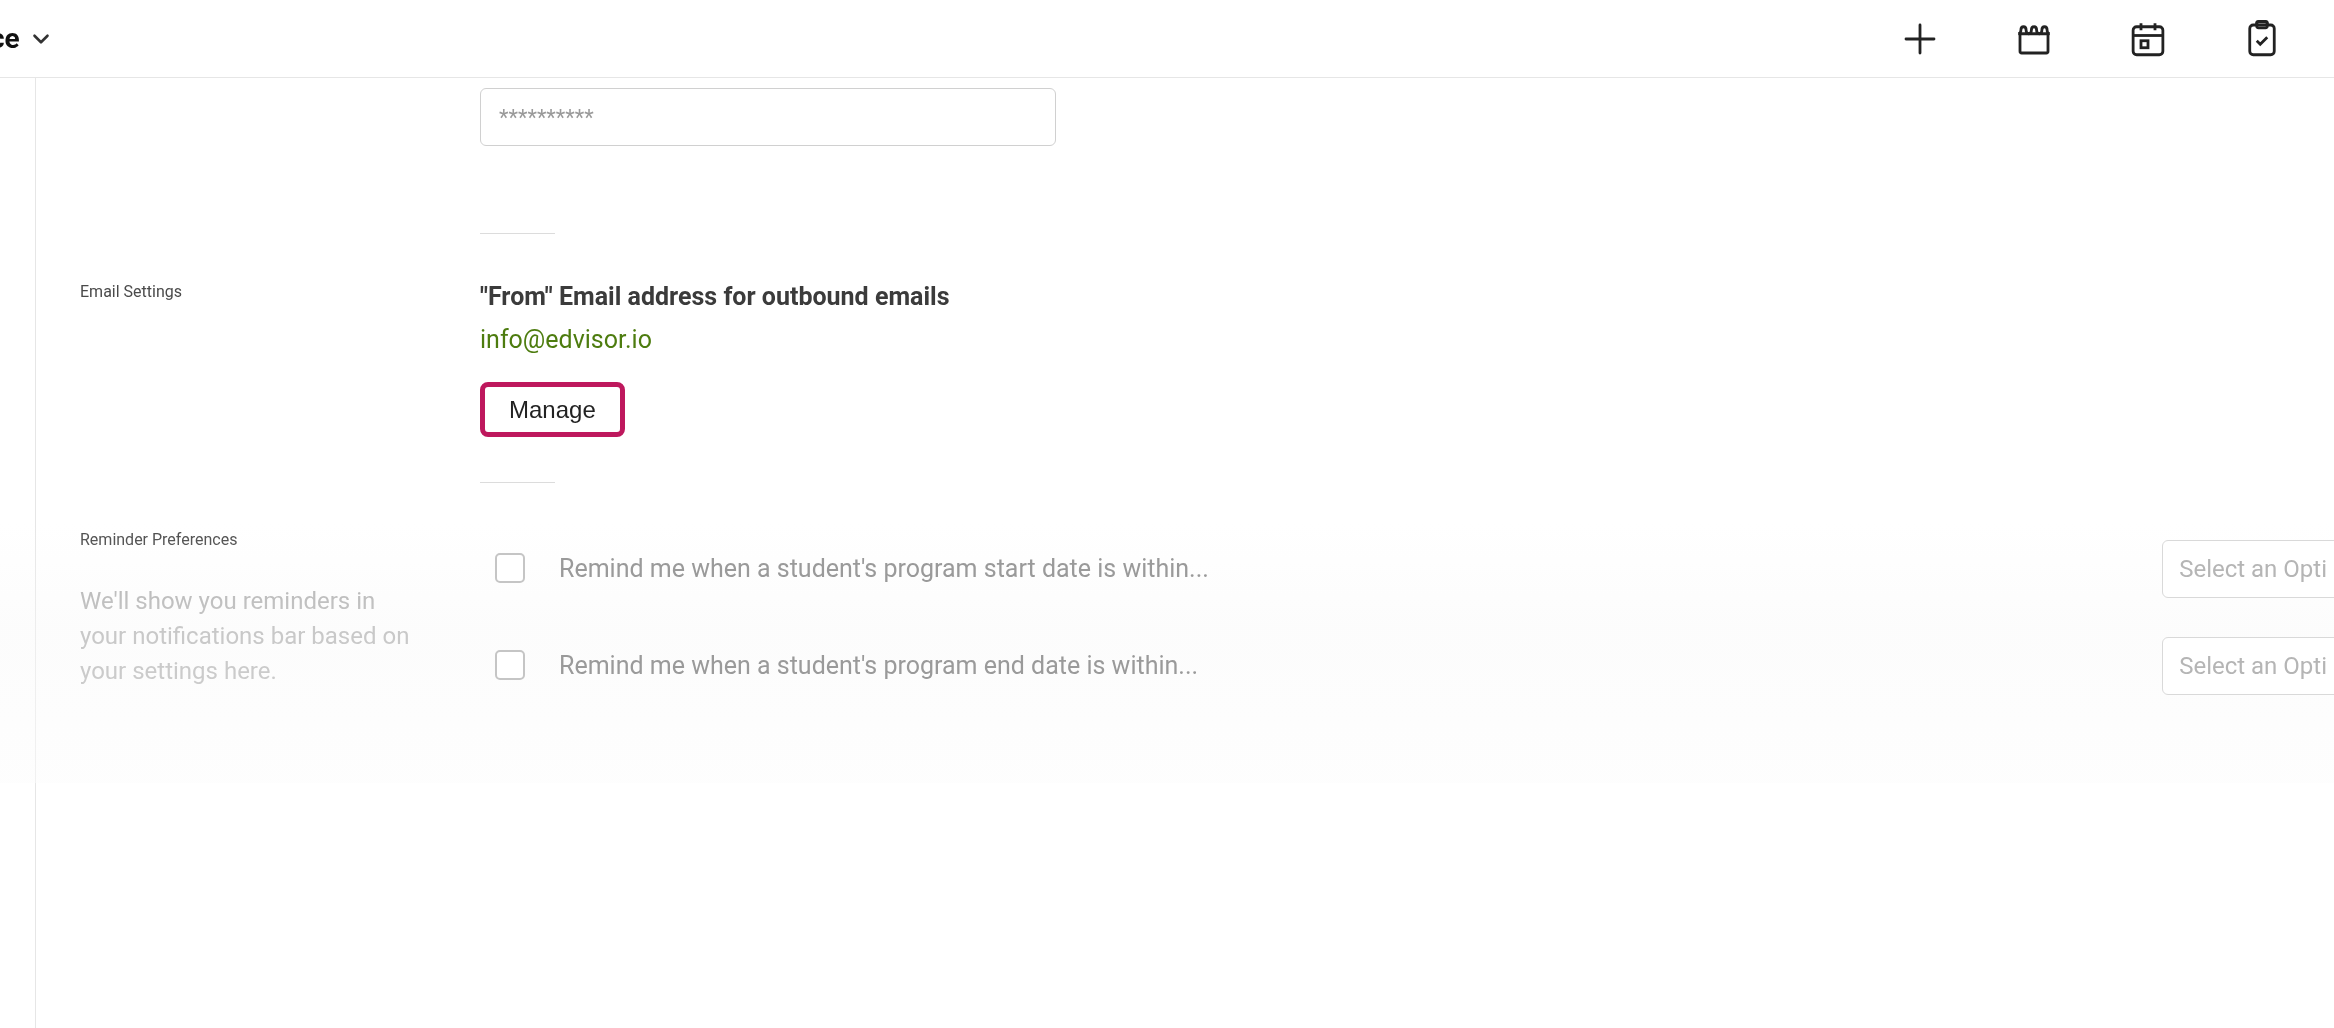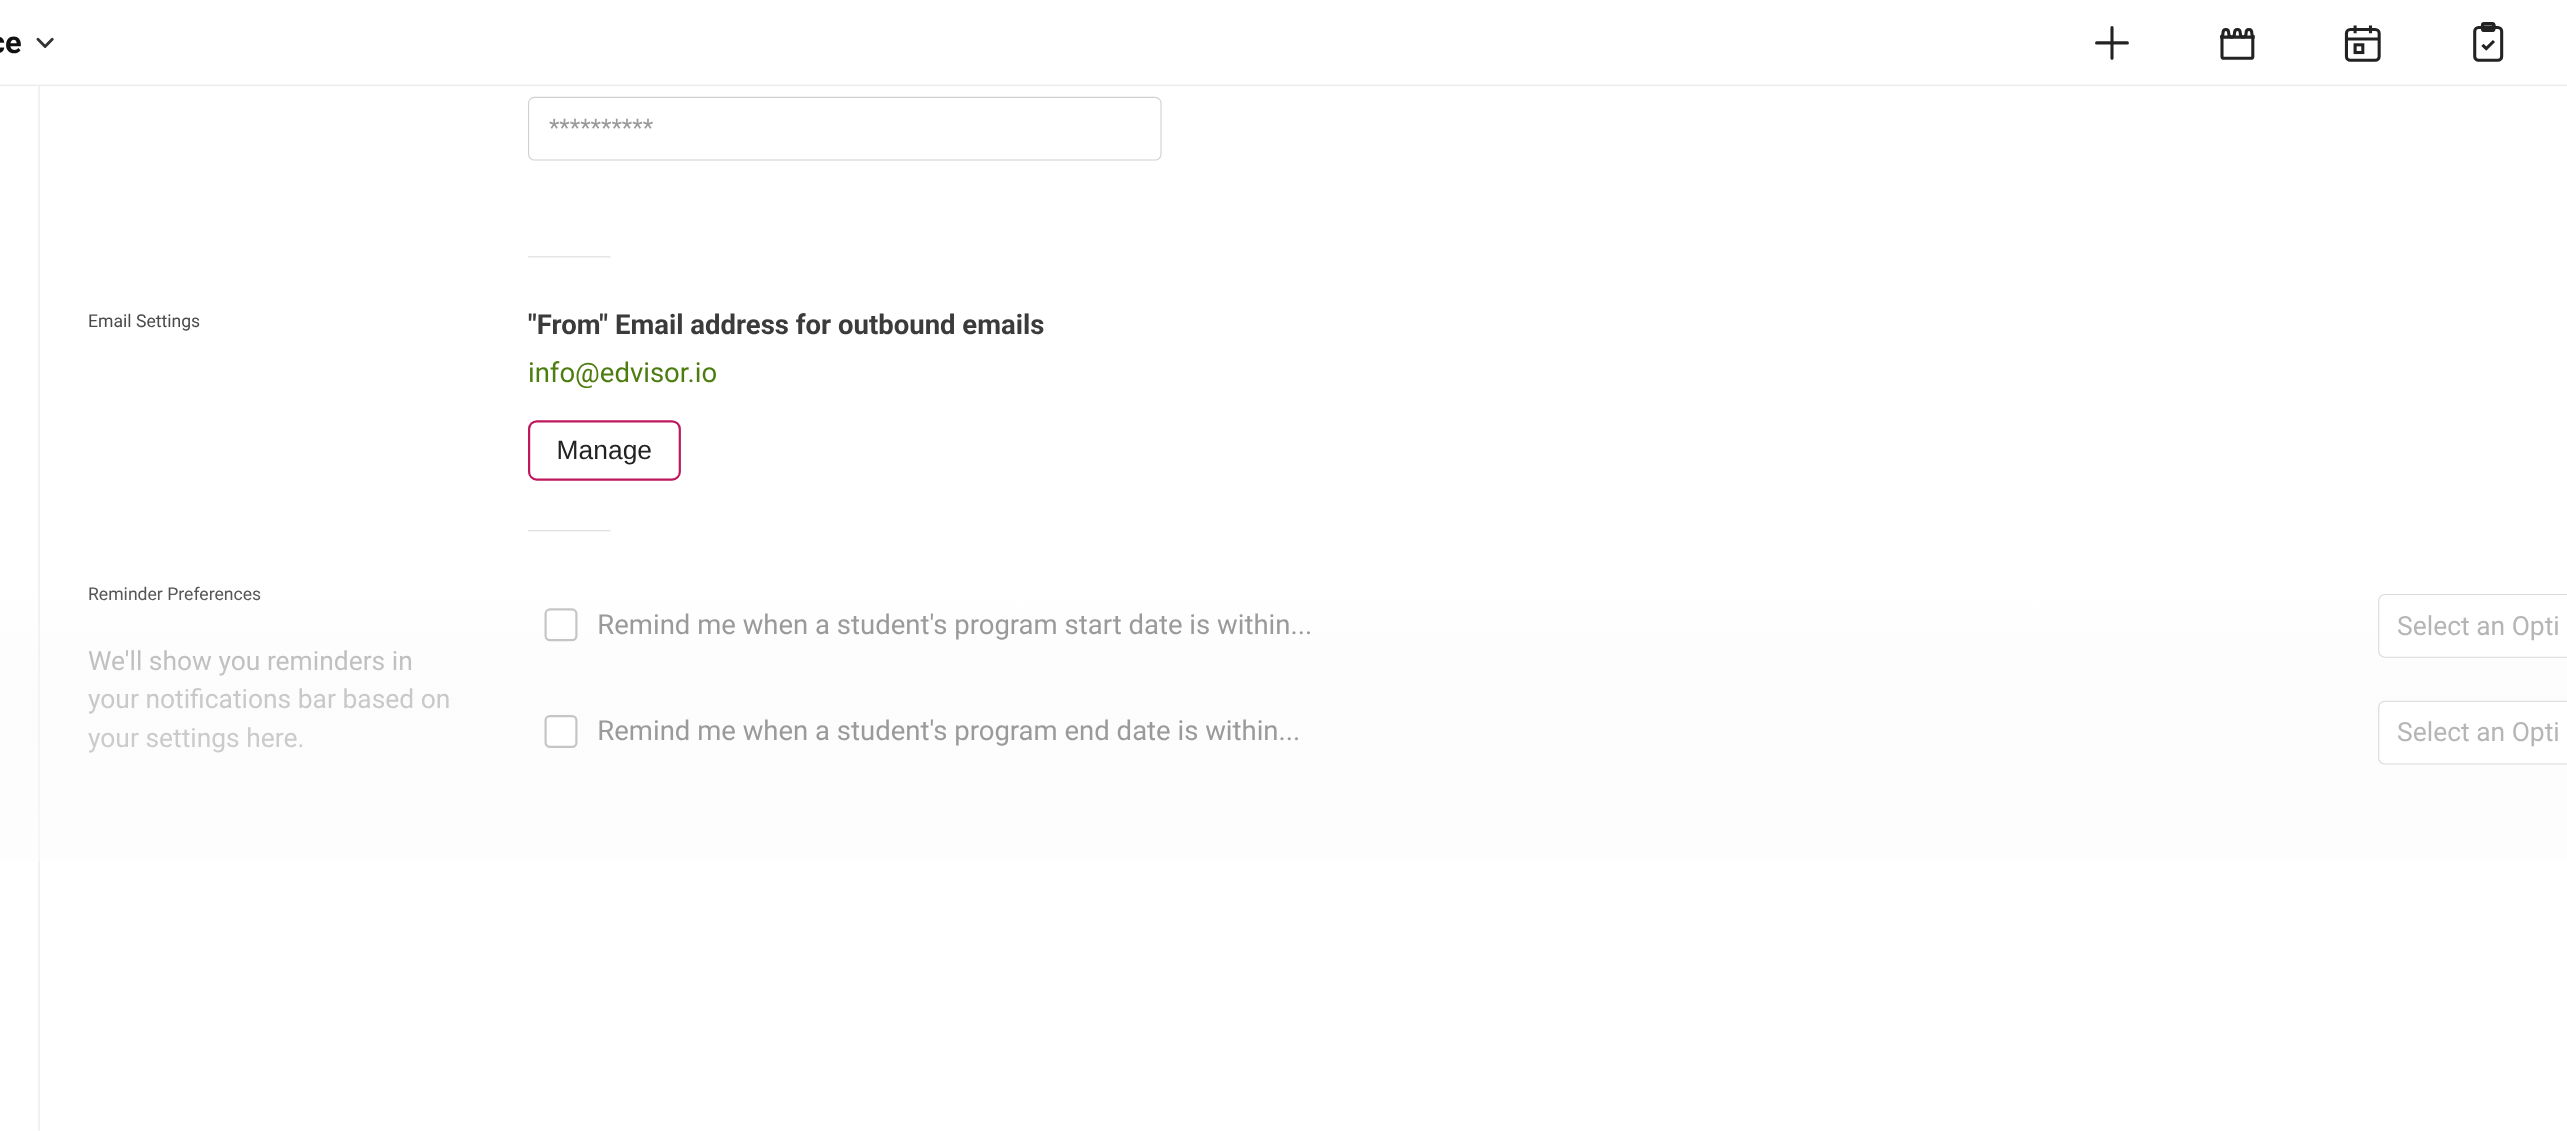--- a/index.html
+++ b/index.html
@@ -146,21 +146,21 @@
     color: #4d7c0f;
     font-weight: 400;
     margin-bottom: 28px;
   }
   .manage-btn {
     display: inline-flex;
     align-items: center;
     justify-content: center;
     height: 55px;
     padding: 0 24px;
-    border: 2px solid #be185d;
+    border: 5px solid #be185d;
     border-radius: 8px;
     background: #fff;
     font-size: 24px;
     color: #222;
     cursor: pointer;
   }
 
   
   .label-reminder {
     left: 0;
@@ -184,21 +184,21 @@
     height: 260px;
     background: linear-gradient(to bottom, rgba(245,245,245,0) 0%, rgba(248,248,248,0.4) 40%, rgba(252,252,252,0.5) 100%);
     pointer-events: none;
   }
 
   .reminder-row {
     position: absolute;
     left: 415px;
     display: flex;
     align-items: center;
-    gap: 18px;
+    gap: 34px;
   }
   .reminder-row-1 { top: 475px; }
   .reminder-row-2 { top: 572px; }
   .checkbox {
     width: 30px;
     height: 30px;
     border: 2px solid #c5c5c5;
     border-radius: 5px;
     background: #fff;
     cursor: pointer;

